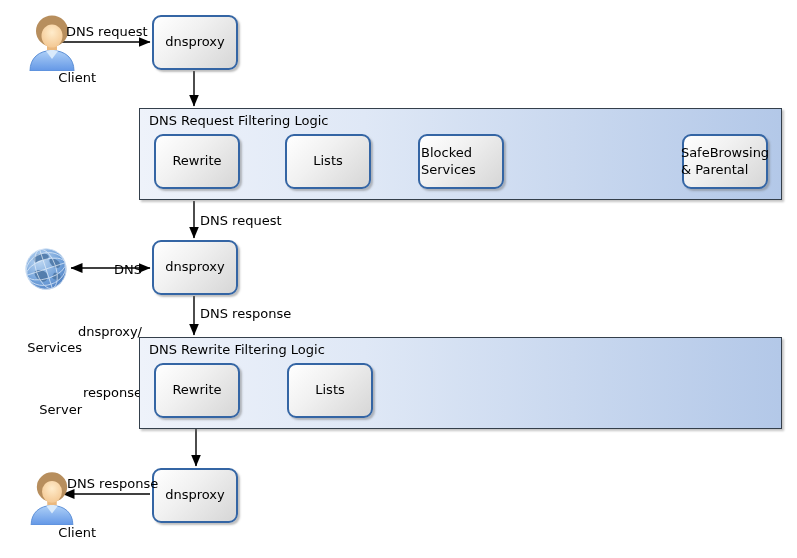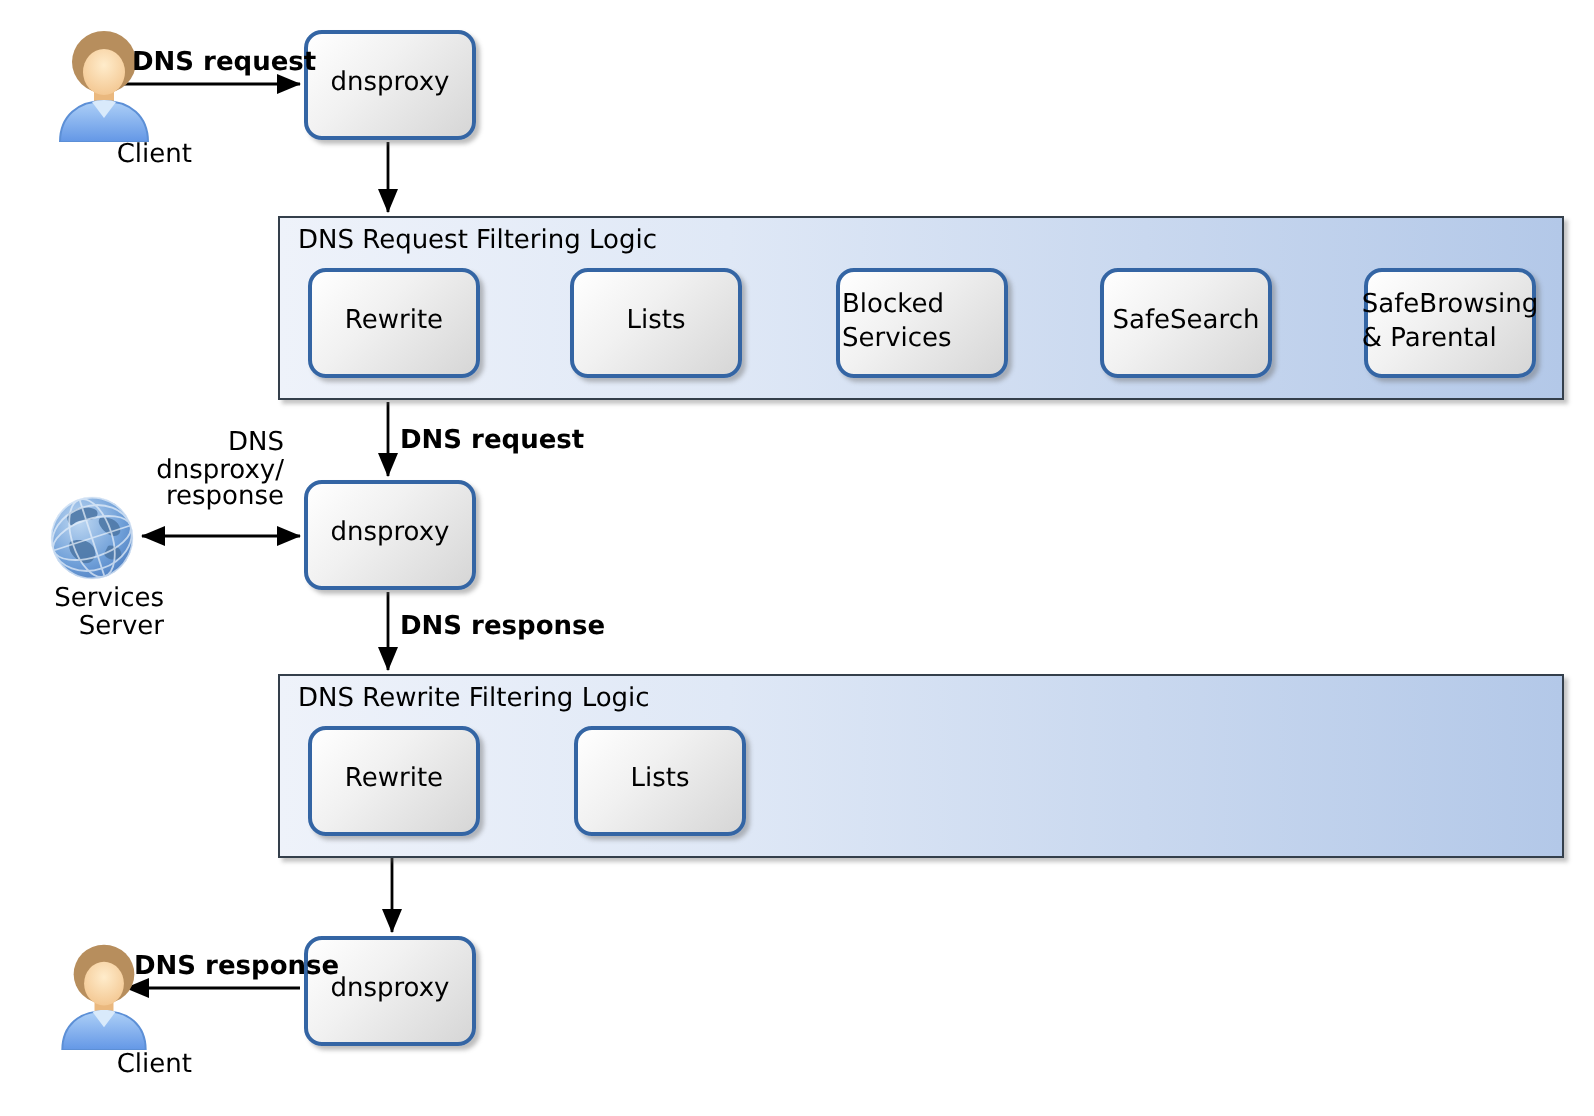--- a/index.html
+++ b/index.html
@@ -18,23 +18,23 @@
     line-height:1.25;padding:0 1px;
   }
   .container-box{
     position:absolute;box-sizing:border-box;left:139px;width:643px;height:92px;
     border:1px solid #343f4b;
     background:linear-gradient(to right,#eef2fa 0%,#dfe8f6 35%,#b3c8e8 100%);
     box-shadow:2px 2px 2px rgba(110,110,110,0.4);
   }
   .container-title{position:absolute;left:9px;top:4px;white-space:nowrap;}
   .cnode{position:absolute;top:25px;}
-  .lbl{position:absolute;white-space:nowrap;font-weight:bold;}
+  .lbl{position:absolute;white-space:nowrap;}
   .lbl-c{position:absolute;text-align:right;line-height:1.05;}
-  .stack div{line-height:13.5px;}
+  .stack div{line-height:13.5px;margin-top:48px;}
   .icon{position:absolute;}
 </style>
 </head>
 <body>
 
 <div class="canvas">
 
   <svg class="edges">
     <defs>
       <marker id="arrow" viewBox="0 0 12 10" refX="11.5" refY="5" markerWidth="12" markerHeight="10" markerUnits="userSpaceOnUse" orient="auto-start-reverse">
@@ -79,21 +79,20 @@
   <div class="lbl-c" style="left:0px;top:71px;width:96px">Client</div>
 
   <div class="node" style="left:152px;top:15px">dnsproxy</div>
   <div class="lbl" style="left:66px;top:24px">DNS request</div>
 
   <div class="container-box" style="top:108px">
     <div class="container-title">DNS Request Filtering Logic</div>
     <div class="node cnode" style="left:14px">Rewrite</div>
     <div class="node cnode" style="left:145px">Lists</div>
     <div class="node cnode" style="left:278px">Blocked Services</div>
-    <div class="node cnode" style="left:410px">SafeSearch</div>
     <div class="node cnode" style="left:542px">SafeBrowsing &amp; Parental</div>
   </div>
 
   <div class="lbl" style="left:200px;top:213px">DNS request</div>
 
   <div class="lbl-c stack" style="left:78px;top:215px;width:64px">
     <div>DNS</div>
     <div>dnsproxy/</div>
     <div>response</div>
   </div>

